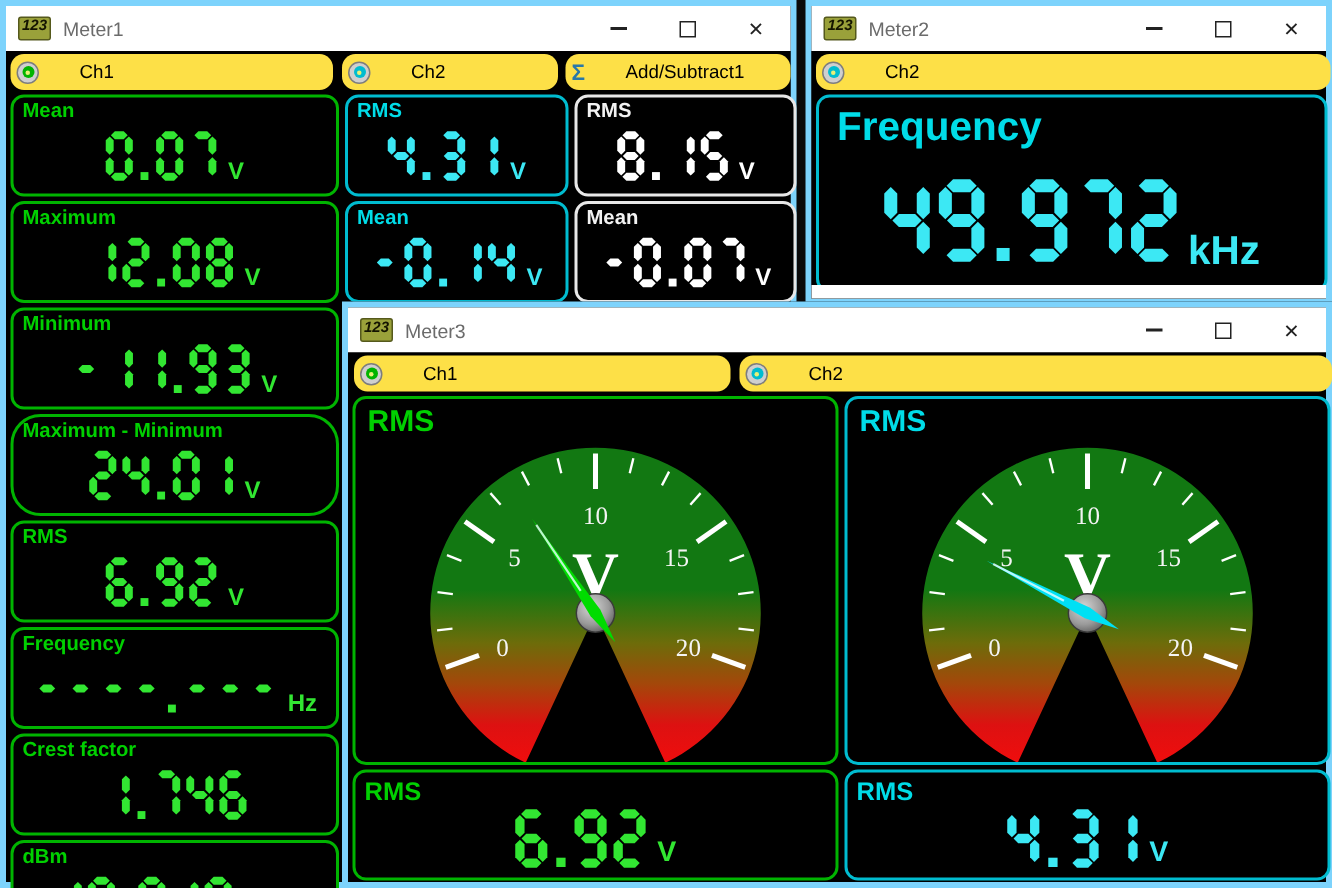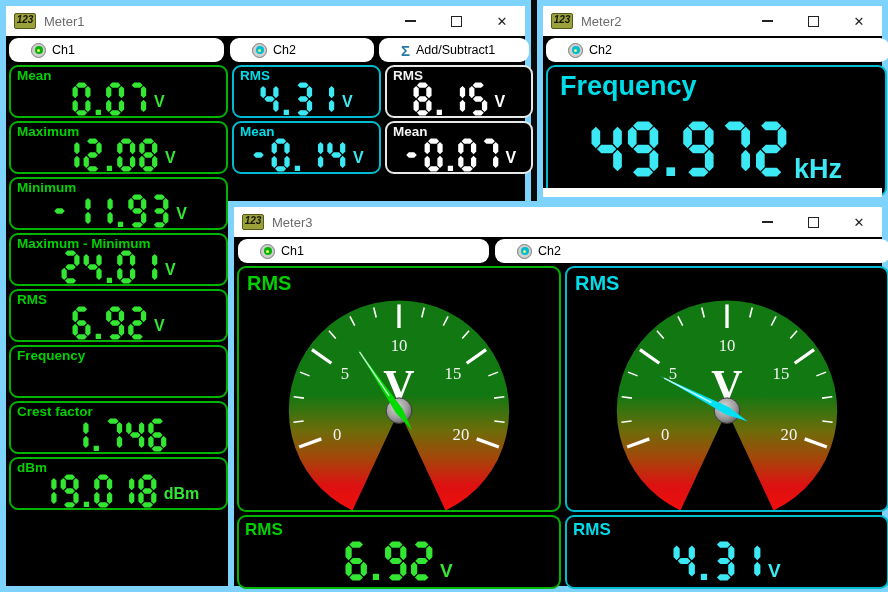--- a/index.html
+++ b/index.html
@@ -1,41 +1,41 @@
 <!DOCTYPE html>
 <html><head>
 <meta charset="utf-8">
 <style>
   html,body{margin:0;padding:0;}
   body{width:888px;height:592px;position:relative;background:#0a0a0a;overflow:hidden;
        font-family:"Liberation Sans",sans-serif;}
-  .window{position:absolute;border:6px solid #7dd3fc;background:#000;box-sizing:border-box;}
+  .window{position:absolute;border:4px solid #7dd3fc;background:#000;box-sizing:border-box;}
   .titlebar{height:30px;background:#fff;display:flex;align-items:center;position:relative;}
   .appicon{margin-left:8px;width:20px;height:14px;background:#9aa13a;border:1px solid #55591c;
            color:#141400;font-style:italic;font-weight:bold;font-size:10px;line-height:12px;
            text-align:center;border-radius:2px;flex:none;}
   .title{margin-left:8px;font-size:13px;color:#6b6b6b;}
   .winbtns{position:absolute;right:0;top:0;height:100%;display:flex;}
   .winbtn{width:46px;height:100%;display:flex;align-items:center;justify-content:center;color:#222;}
   .glyph-min{width:11px;height:1.5px;background:#222;display:block;}
   .glyph-max{width:9px;height:9px;border:1.2px solid #222;display:block;background:transparent;}
   .glyph-close{font-size:13px;line-height:13px;color:#222;}
   .tabbar{height:28px;background:#000;position:relative;}
-  .tab{position:absolute;top:2px;height:24px;background:#ffffff;border-radius:9px;display:flex;
-       align-items:center;font-size:12.5px;color:#000;box-sizing:border-box;padding-left:22px;cursor:default;}
+  .tab{position:absolute;top:2px;height:24px;background:#fde047;border-radius:9px;display:flex;
+       align-items:center;font-size:12.5px;color:#000;box-sizing:border-box;padding-left:4px;cursor:default;gap:21px;}
   .tablabel{margin-left:6px;}
   .chico{width:13px;height:13px;border-radius:50%;background:#cfcfcf;border:1px solid #7d7d7d;
          display:flex;align-items:center;justify-content:center;flex:none;}
   .chico-ring{width:8px;height:8px;border-radius:50%;display:flex;align-items:center;justify-content:center;}
   .chico-dot{width:3px;height:3px;border-radius:50%;background:#e8f078;}
   .sumico{color:#2878a8;font-weight:bold;font-size:15px;line-height:15px;flex:none;}
   .client{position:absolute;top:58px;left:0;right:0;bottom:0;background:#000;}
   .col{position:absolute;top:1px;}
   .panel{border:2px solid;border-radius:9px;box-sizing:border-box;position:relative;background:#000;}
-  .col .panel{height:53px;margin-bottom:3px;}
+  .col .panel{height:68px;margin-bottom:3px;}
   .plabel{position:absolute;top:1px;left:6px;font-weight:bold;font-size:13.5px;white-space:nowrap;}
   .pvalue{position:absolute;left:4px;right:4px;top:17px;bottom:3px;display:flex;
           align-items:center;justify-content:center;}
   .punit{font-weight:bold;align-self:flex-end;margin-left:7px;margin-bottom:2px;}
   .bigpanel{position:absolute;left:3px;top:1px;width:341px;height:132px;}
   .bigpanel .plabel{font-size:27px;top:4px;left:12px;}
   .bigpanel .pvalue{top:44px;bottom:8px;}
   .m2strip{position:absolute;left:0;right:0;bottom:0;height:9px;background:#fff;}
   .gpanel{position:absolute;height:246px;width:324px;top:1px;}
   .gpanel .plabel{font-size:20px;top:4px;left:8px;z-index:2;}
@@ -158,21 +158,21 @@
               <polygon points="81.73,30.87 84.36,28.23 90.26,28.23 92.90,30.87 90.26,33.50 84.36,33.50" fill="#32e632"></polygon>
               <polygon points="103.83,3.13 106.46,0.50 112.36,0.50 115.00,3.13 112.36,5.77 106.46,5.77" fill="#32e632"></polygon>
               <polygon points="115.80,3.93 118.43,6.57 118.43,13.56 115.80,16.20 113.16,13.56 113.16,6.57" fill="#32e632"></polygon>
               <polygon points="104.13,17.00 106.76,14.37 112.06,14.37 114.70,17.00 112.06,19.63 106.76,19.63" fill="#32e632"></polygon>
               <polygon points="115.80,17.80 118.43,20.44 118.43,27.43 115.80,30.07 113.16,27.43 113.16,20.44" fill="#32e632"></polygon>
               <polygon points="103.83,30.87 106.46,28.23 112.36,28.23 115.00,30.87 112.36,33.50 106.46,33.50" fill="#32e632"></polygon>
             </svg>
             <span class="punit" style="color: rgb(50, 230, 50); font-size: 16px;">V</span>
           </div>
         </div>
-        <div class="panel" style="border-color: rgb(0, 180, 0);">
+        <div class="panel" style="border-color: rgb(0, 180, 0); border-radius: 20px;">
           <div class="plabel" style="color: rgb(0, 208, 0);">Maximum - Minimum</div>
           <div class="pvalue">
             <svg viewBox="0 0 96.832 34" width="96.832" height="34">
               <polygon points="3.93,3.13 6.57,0.50 12.47,0.50 15.11,3.13 12.47,5.77 6.57,5.77" fill="#32e632"></polygon>
               <polygon points="15.91,3.93 18.54,6.57 18.54,13.56 15.91,16.20 13.27,13.56 13.27,6.57" fill="#32e632"></polygon>
               <polygon points="4.23,17.00 6.87,14.37 12.17,14.37 14.80,17.00 12.17,19.63 6.87,19.63" fill="#32e632"></polygon>
               <polygon points="3.13,17.80 5.77,20.44 5.77,27.43 3.13,30.07 0.50,27.43 0.50,20.44" fill="#32e632"></polygon>
               <polygon points="3.93,30.87 6.57,28.23 12.47,28.23 15.11,30.87 12.47,33.50 6.57,33.50" fill="#32e632"></polygon>
               <polygon points="25.23,3.93 27.87,6.57 27.87,13.56 25.23,16.20 22.60,13.56 22.60,6.57" fill="#32e632"></polygon>
               <polygon points="38.01,3.93 40.64,6.57 40.64,13.56 38.01,16.20 35.37,13.56 35.37,6.57" fill="#32e632"></polygon>
@@ -212,20 +212,33 @@
               <polygon points="71.60,3.93 74.23,6.57 74.23,13.56 71.60,16.20 68.96,13.56 68.96,6.57" fill="#32e632"></polygon>
               <polygon points="59.93,17.00 62.56,14.37 67.86,14.37 70.50,17.00 67.86,19.63 62.56,19.63" fill="#32e632"></polygon>
               <polygon points="58.83,17.80 61.46,20.44 61.46,27.43 58.83,30.07 56.19,27.43 56.19,20.44" fill="#32e632"></polygon>
               <polygon points="59.63,30.87 62.26,28.23 68.16,28.23 70.80,30.87 68.16,33.50 62.26,33.50" fill="#32e632"></polygon>
             </svg>
             <span class="punit" style="color: rgb(50, 230, 50); font-size: 16px;">V</span>
           </div>
         </div>
         <div class="panel" style="border-color: rgb(0, 180, 0);">
           <div class="plabel" style="color: rgb(0, 208, 0);">Frequency</div>
+          <div class="pvalue">
+            <svg viewBox="0 0 163.132 34" width="163.132" height="34">
+              <polygon points="4.23,17.00 6.87,14.37 12.17,14.37 14.80,17.00 12.17,19.63 6.87,19.63" fill="#32e632"></polygon>
+              <polygon points="26.34,17.00 28.97,14.37 34.27,14.37 36.91,17.00 34.27,19.63 28.97,19.63" fill="#32e632"></polygon>
+              <polygon points="48.44,17.00 51.07,14.37 56.37,14.37 59.00,17.00 56.37,19.63 51.07,19.63" fill="#32e632"></polygon>
+              <polygon points="70.54,17.00 73.17,14.37 78.47,14.37 81.11,17.00 78.47,19.63 73.17,19.63" fill="#32e632"></polygon>
+              <rect x="89.98" y="27.73" width="5.27" height="5.27" fill="#32e632"></rect>
+              <polygon points="104.13,17.00 106.76,14.37 112.06,14.37 114.70,17.00 112.06,19.63 106.76,19.63" fill="#32e632"></polygon>
+              <polygon points="126.23,17.00 128.86,14.37 134.16,14.37 136.80,17.00 134.16,19.63 128.86,19.63" fill="#32e632"></polygon>
+              <polygon points="148.33,17.00 150.96,14.37 156.26,14.37 158.90,17.00 156.26,19.63 150.96,19.63" fill="#32e632"></polygon>
+            </svg>
+            <span class="punit" style="color: rgb(50, 230, 50); font-size: 16px;">Hz</span>
+          </div>
         </div>
         <div class="panel" style="border-color: rgb(0, 180, 0);">
           <div class="plabel" style="color: rgb(0, 208, 0);">Crest factor</div>
           <div class="pvalue">
             <svg viewBox="0 0 96.832 34" width="96.832" height="34">
               <polygon points="15.91,3.93 18.54,6.57 18.54,13.56 15.91,16.20 13.27,13.56 13.27,6.57" fill="#32e632"></polygon>
               <polygon points="15.91,17.80 18.54,20.44 18.54,27.43 15.91,30.07 13.27,27.43 13.27,20.44" fill="#32e632"></polygon>
               <rect x="23.68" y="27.73" width="5.27" height="5.27" fill="#32e632"></rect>
               <polygon points="37.53,3.13 40.16,0.50 46.06,0.50 48.70,3.13 46.06,5.77 40.16,5.77" fill="#32e632"></polygon>
               <polygon points="49.50,3.93 52.13,6.57 52.13,13.56 49.50,16.20 46.86,13.56 46.86,6.57" fill="#32e632"></polygon>

